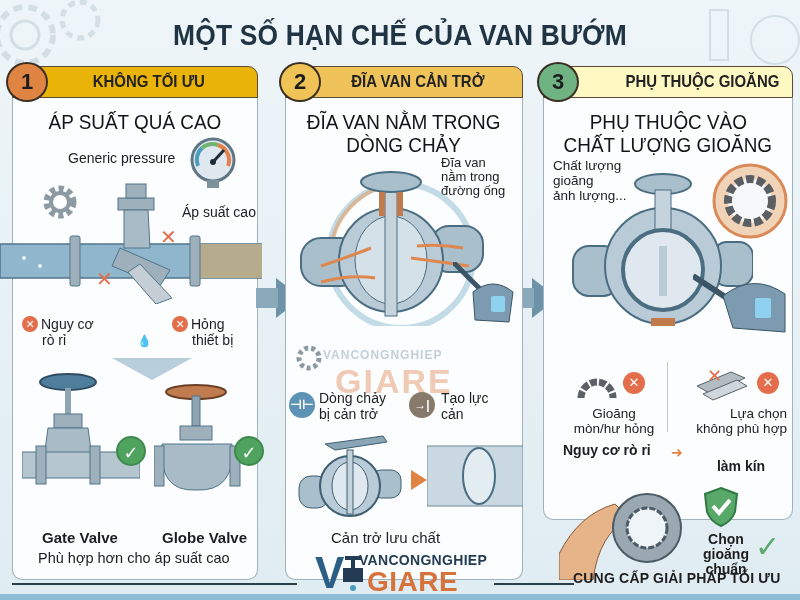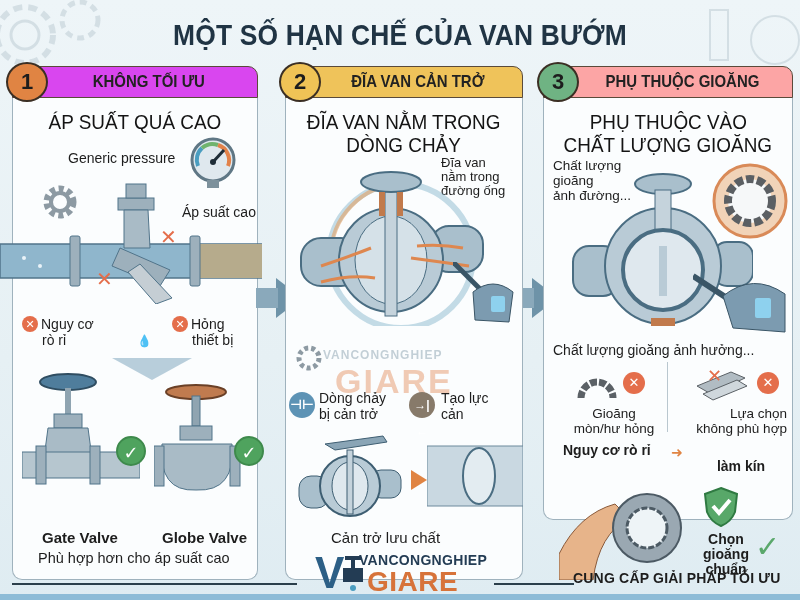--- a/index.html
+++ b/index.html
@@ -30,23 +30,23 @@
     border-radius: 0 0 10px 10px;
   }
   .col-3 .panel { bottom: 60px; }
   .header {
     position: absolute; top: 0; left: 0; right: 0; height: 32px;
     border-radius: 10px 10px 0 0; border: 1.5px solid #5a4a3a;
     display: flex; align-items: center; justify-content: center;
     font-weight: bold; font-size: 17px; color: #222;
   }
   .header .label { transform: scaleX(0.88); display: inline-block; padding-left: 32px; }
-  .h1 { background: #d946ef; }
+  .h1 { background: #eab308; }
   .h2 { background: #efc35a; }
-  .h3 { background: #fca5a5; }
+  .h3 { background: #fef9c3; justify-content: flex-end; }
   .badge {
     position: absolute; left: -6px; top: -4px; width: 42px; height: 40px;
     border-radius: 50%; border: 2px solid #3b2f24;
     display: flex; align-items: center; justify-content: center;
     font-weight: bold; font-size: 22px; color: #1d1d1d;
   }
   .b1 { background: #e08443; }
   .b2 { background: #f0c356; }
   .b3 { background: #6fb383; }
   .sub-title {
@@ -281,21 +281,21 @@
   <div class="badge b3">3</div>
 
   <div class="sub-title" style="top:44px">
     <span>PHỤ THUỘC VÀO</span><br>
     <span>CHẤT LƯỢNG GIOĂNG</span>
   </div>
 
   <div class="txt" style="left:10px;top:92px;font-size:13.5px;line-height:15px">
     <span>Chất lượng</span><br>
     <span>gioăng</span><br>
-    <span>ảnh đường...</span>
+    <span>ảnh lượng...</span>
   </div>
 
   <svg style="position:absolute;left:168px;top:96px" width="78" height="78" viewBox="0 0 78 78">
     <circle cx="39" cy="39" r="36" fill="#f1d3b8" stroke="#d98a58" stroke-width="3"></circle>
     <circle cx="39" cy="39" r="22" fill="#f6f8f9" stroke="#5b5f63" stroke-width="8" stroke-dasharray="8 3"></circle>
   </svg>
 
   <svg style="position:absolute;left:20px;top:100px" width="190" height="170" viewBox="0 0 190 170">
     <rect x="10" y="80" width="46" height="50" rx="16" fill="#a9bfcc" stroke="#4a6d82" stroke-width="2"></rect>
     <rect x="150" y="76" width="40" height="44" rx="14" fill="#a9bfcc" stroke="#4a6d82" stroke-width="2"></rect>
@@ -305,21 +305,20 @@
     <circle cx="100" cy="104" r="40" fill="#dfe8ee" stroke="#4a6d82" stroke-width="4"></circle>
     <rect x="96" y="80" width="8" height="50" fill="#b9cbd6"></rect>
     <rect x="88" y="152" width="24" height="8" fill="#c17a4c"></rect>
   </svg>
   <svg style="position:absolute;left:150px;top:200px" width="100" height="70" viewBox="0 0 100 70">
     <line x1="0" y1="10" x2="40" y2="36" stroke="#3a5566" stroke-width="6"></line>
     <path d="M30 30 Q60 6 92 28 L92 66 L40 62 Z" fill="#7c9bb0" stroke="#3a5566"></path>
     <rect x="62" y="32" width="16" height="20" rx="2" fill="#8ed1ee"></rect>
   </svg>
 
-  <div class="txt" style="left:10px;top:276px;font-size:14px">Chất lượng gioăng ảnh hưởng...</div>
 
   <svg style="position:absolute;left:34px;top:302px" width="40" height="30" viewBox="0 0 40 30">
     <path d="M4 30 A16 16 0 1 1 36 30" fill="none" stroke="#5b6166" stroke-width="7" stroke-dasharray="7 2"></path>
   </svg>
   <div class="xcirc" style="position:absolute;left:80px;top:306px;width:22px;height:22px;line-height:22px;font-size:13px">✕</div>
 
   <div style="position:absolute;left:124px;top:296px;width:1px;height:70px;background:#b9c7cf"></div>
 
   <svg style="position:absolute;left:150px;top:298px" width="56" height="38" viewBox="0 0 56 38">
     <path d="M4 22 L38 8 L52 14 L18 30 Z" fill="#b1bcc3" stroke="#5b6166"></path>

